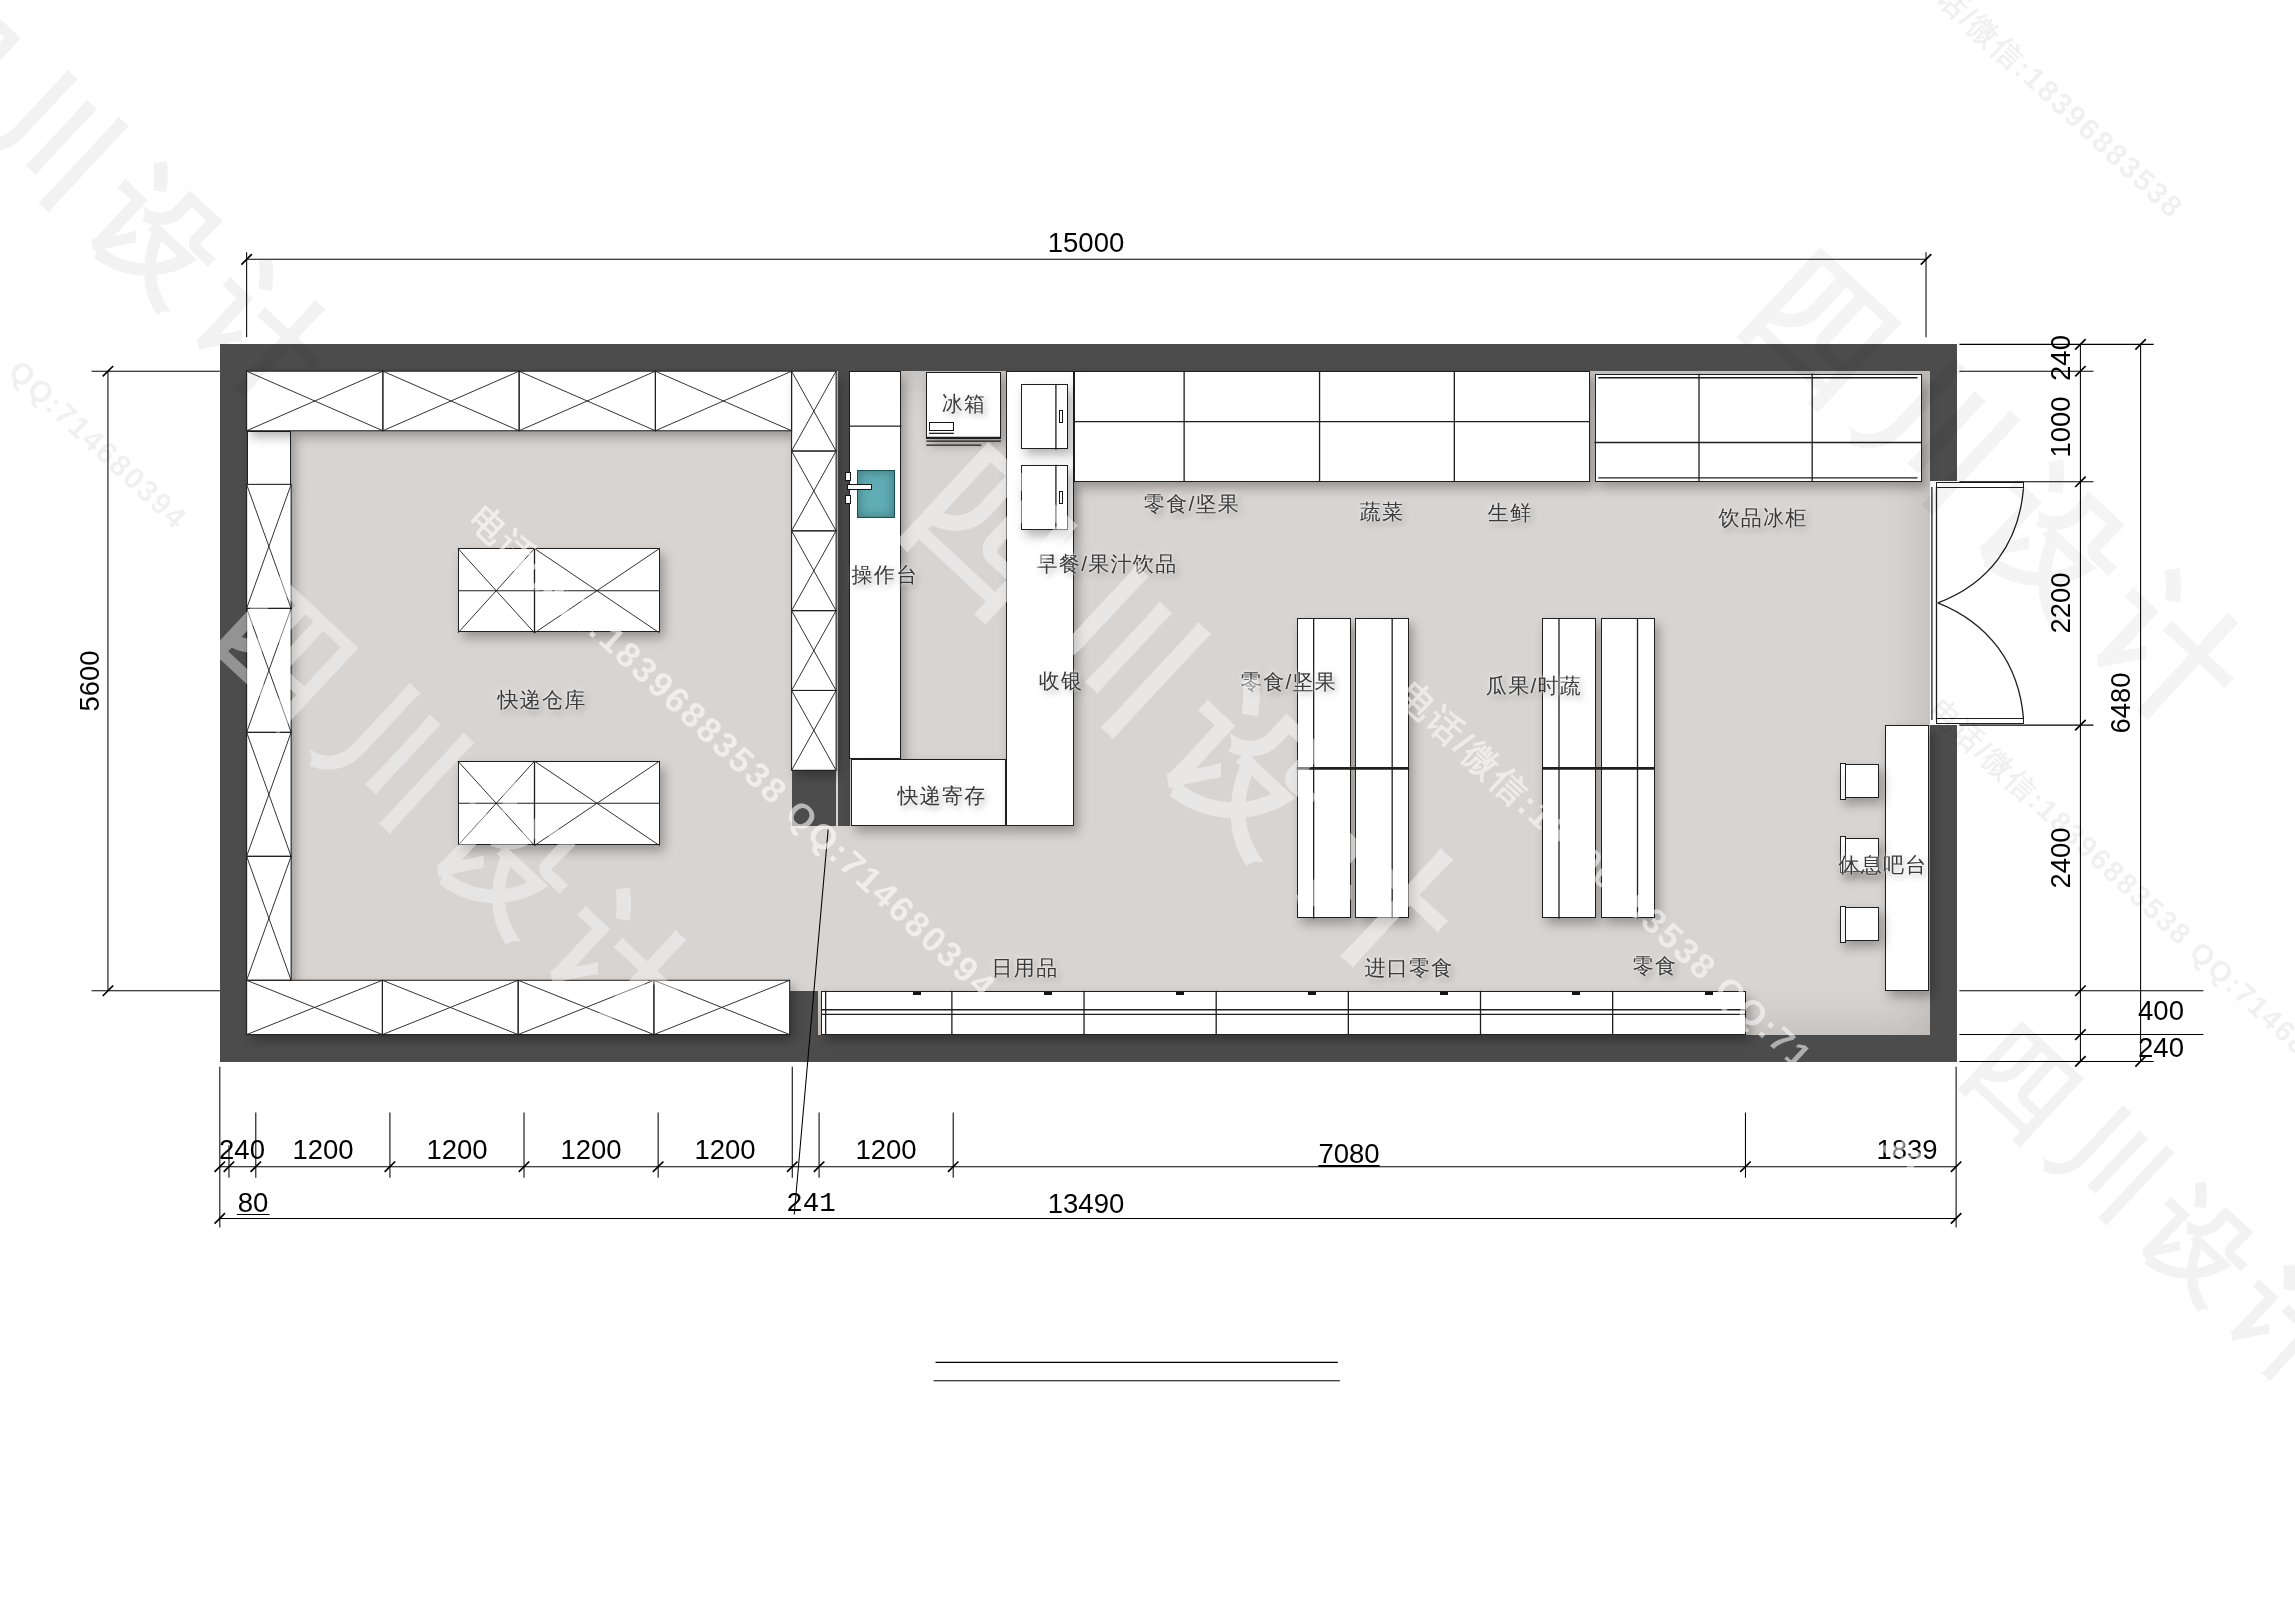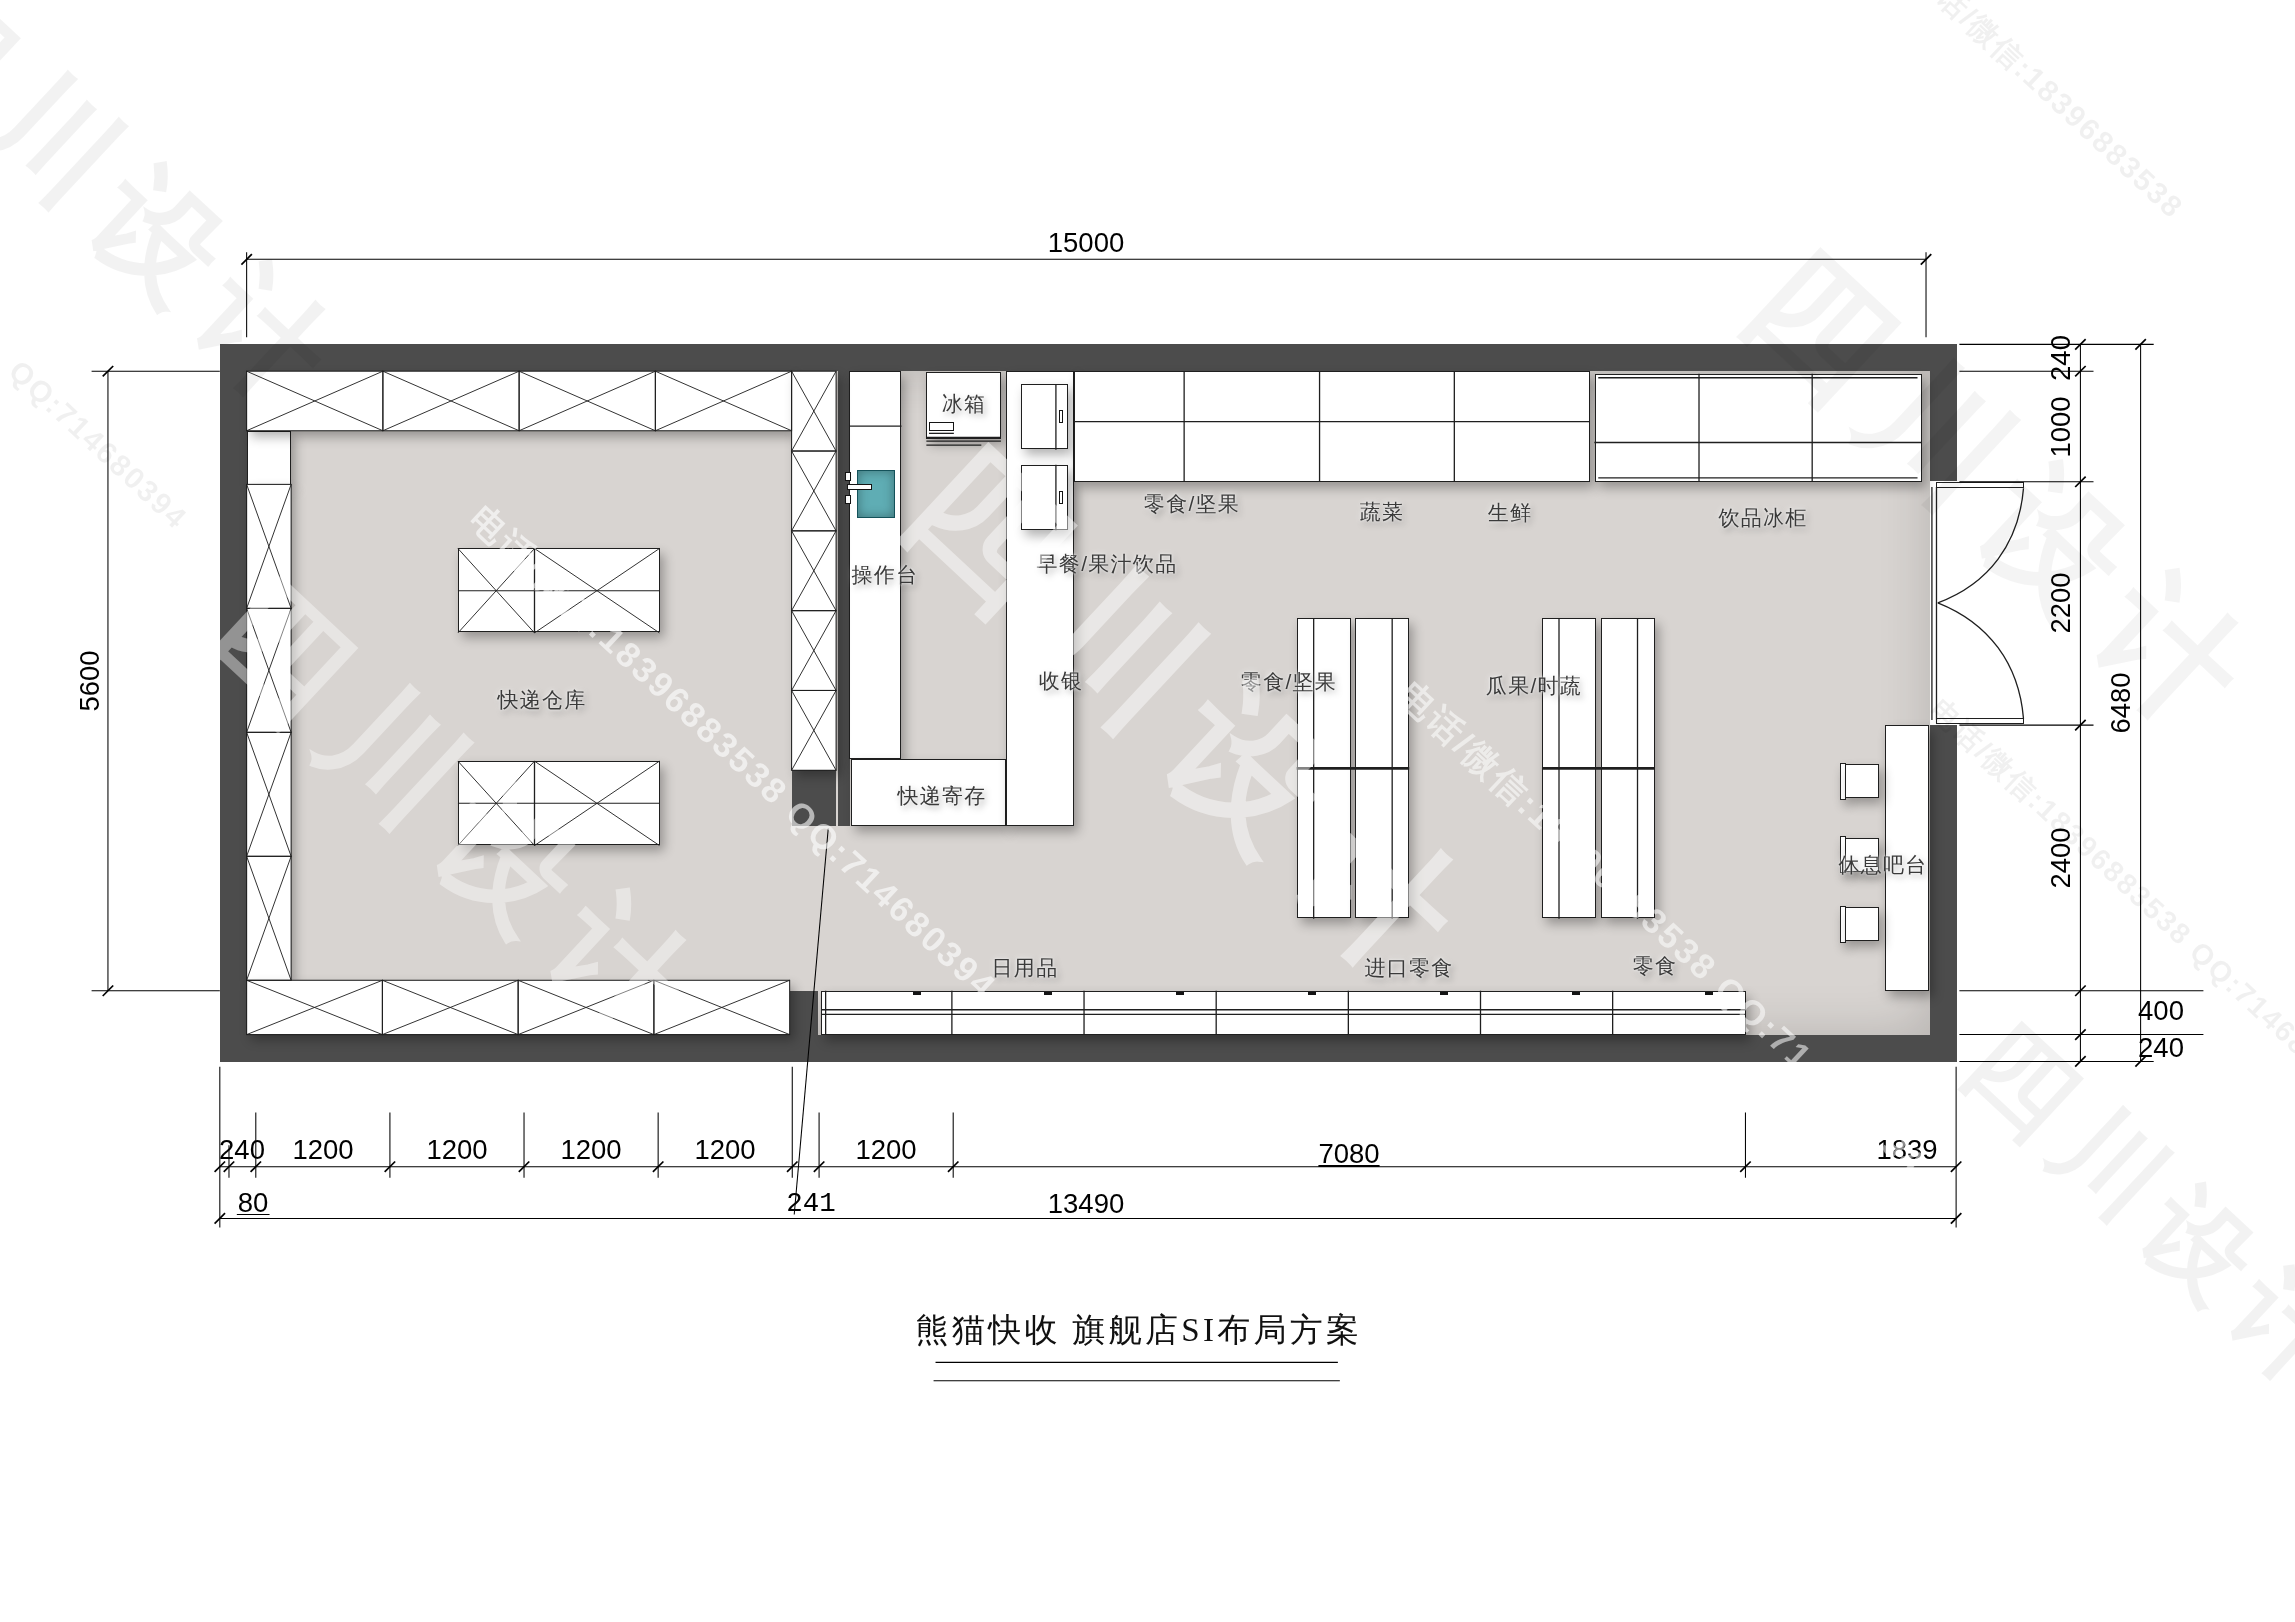--- a/index.html
+++ b/index.html
@@ -22,21 +22,20 @@
            font-family:"Liberation Sans",sans-serif;}
   .title{position:absolute;z-index:60;left:1139px;top:1330px;transform:translate(-50%,-50%);
          font-family:"Liberation Serif",serif;font-size:33px;color:#111;letter-spacing:3.3px;white-space:nowrap;}
   .wm{position:absolute;z-index:70;pointer-events:none;white-space:nowrap;font-weight:bold;
       font-family:"Liberation Sans",sans-serif;}
 </style>
 </head>
 <body>
 
 <div id="sheet">
-  <div class="title">熊猫快收  旗舰店SI布局方案</div>
   <div class="rect floor" style="left: 247px; top: 371px; width: 1683px; height: 664px;"></div>
     <div class="rect wall" style="left: 220px; top: 344px; width: 1737px; height: 27px;"></div>
     <div class="rect wall" style="left: 220px; top: 1035px; width: 1737px; height: 27px;"></div>
     <div class="rect wall" style="left: 220px; top: 344px; width: 27px; height: 717px;"></div>
     <div class="rect wall" style="left: 1930px; top: 344px; width: 27px; height: 137px;"></div>
     <div class="rect wall" style="left: 1930px; top: 725px; width: 27px; height: 336px;"></div>
     <div class="rect wall" style="left: 838px; top: 371px; width: 11.8px; height: 455px;"></div>
     <div class="rect wall" style="left: 792px; top: 770px; width: 44px; height: 56px;"></div>
     <div class="rect wall" style="left: 790px; top: 991px; width: 28px; height: 44px;"></div>
     <div class="rect box" style="left: 247px; top: 431px; width: 44px; height: 54px;"></div>

